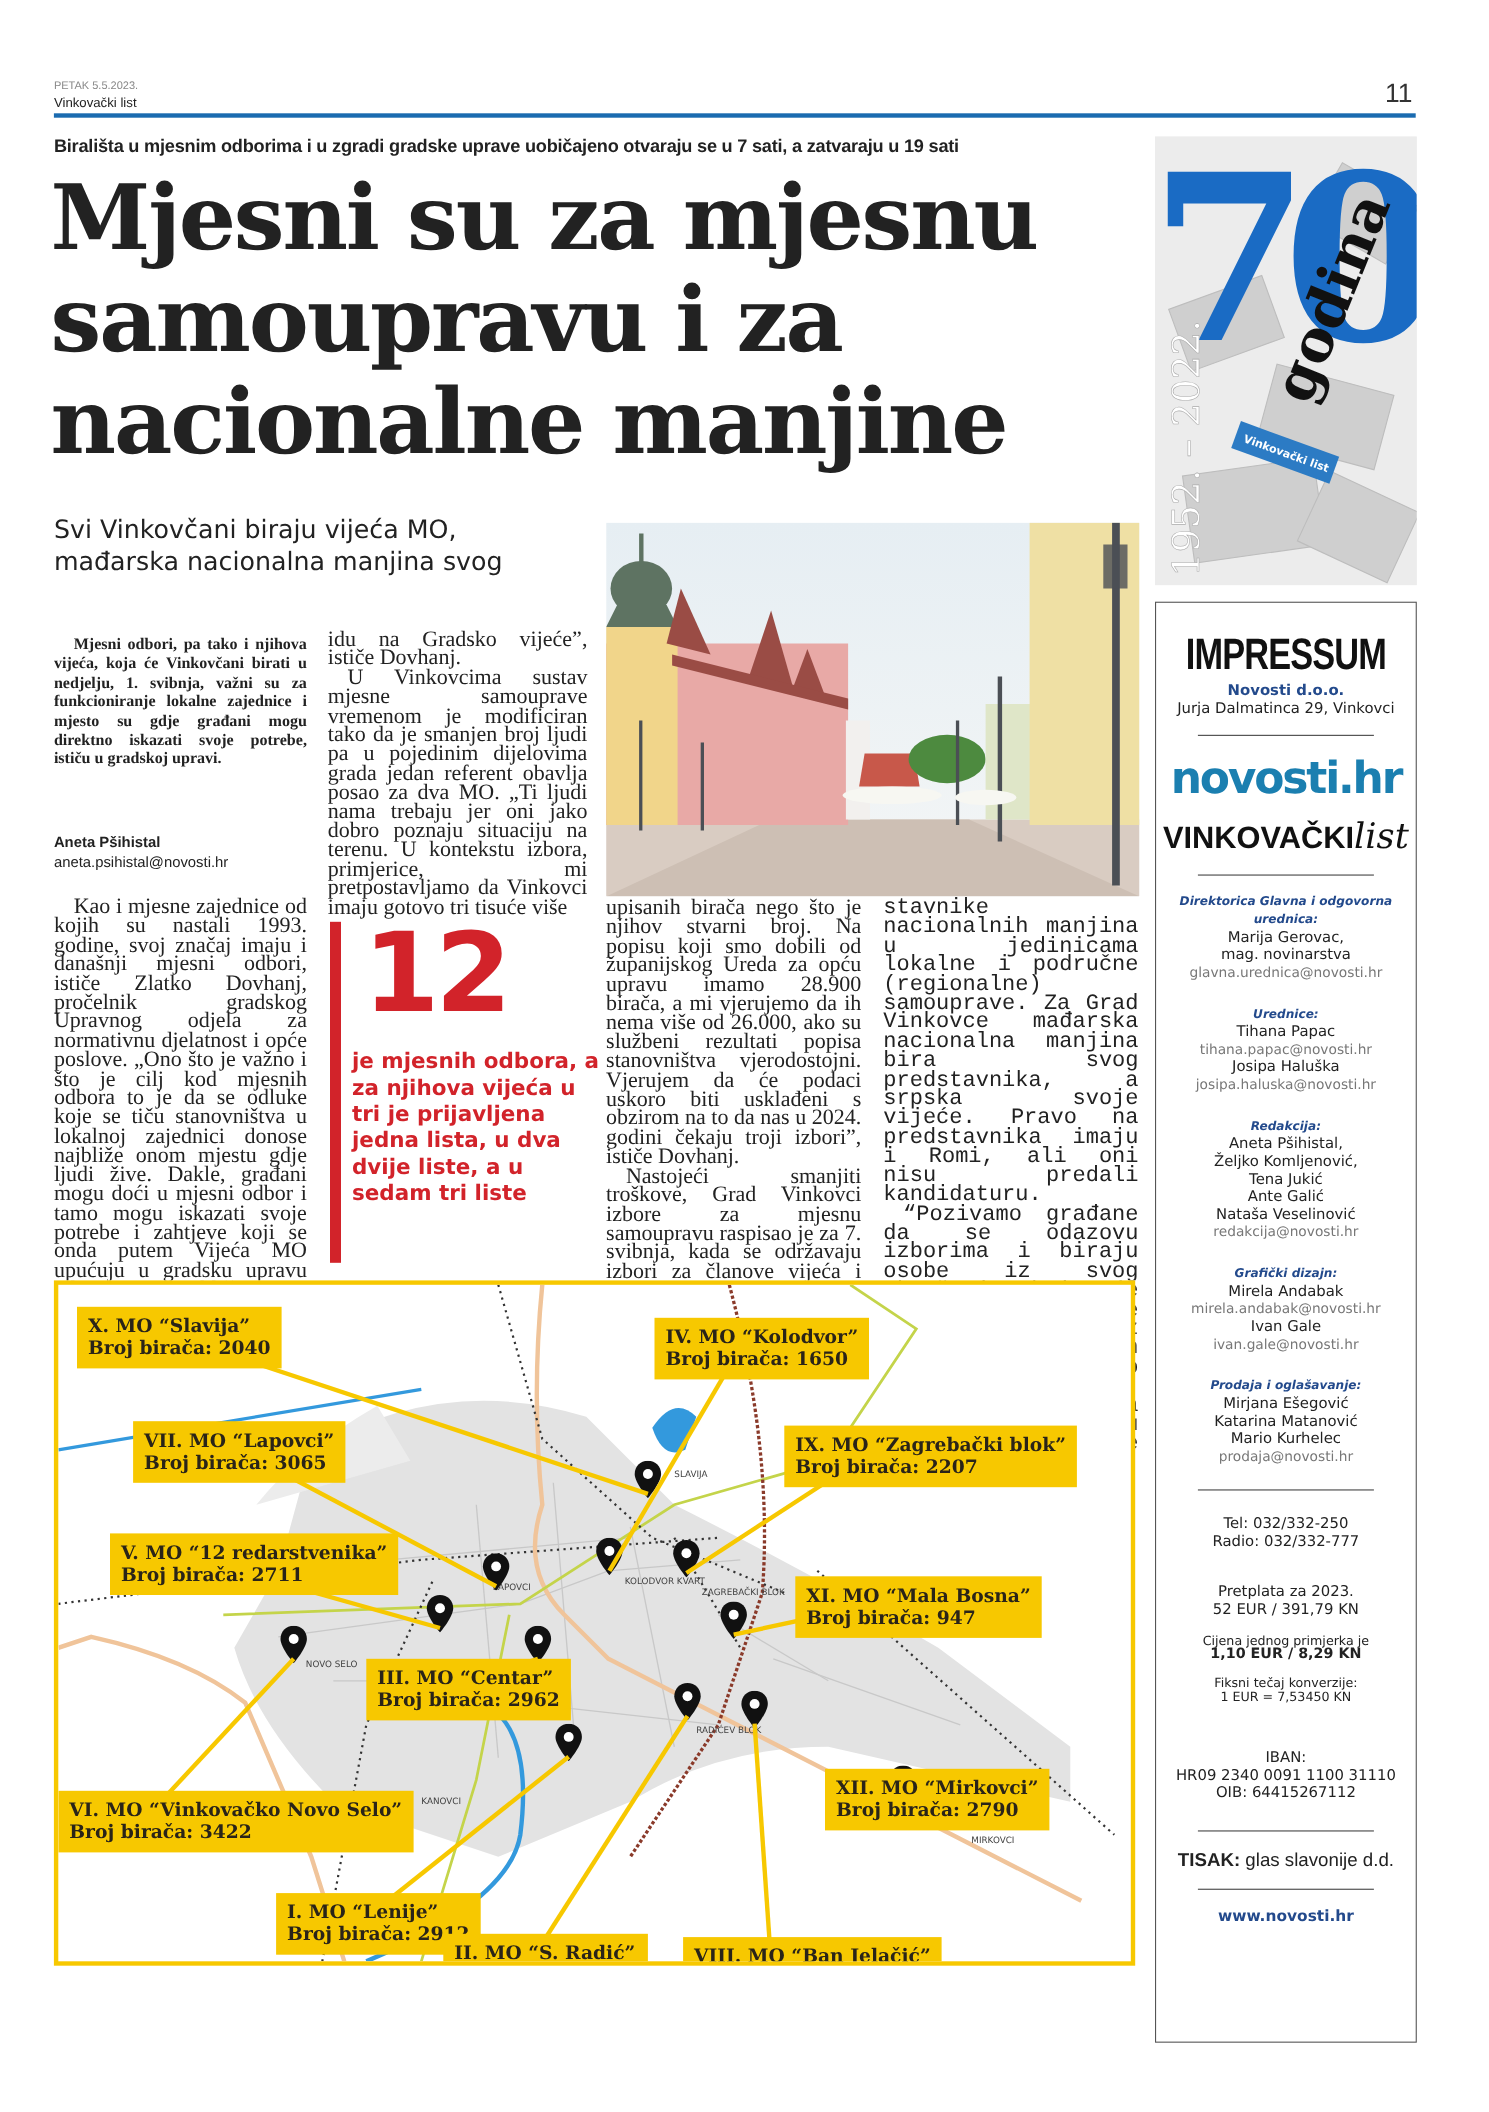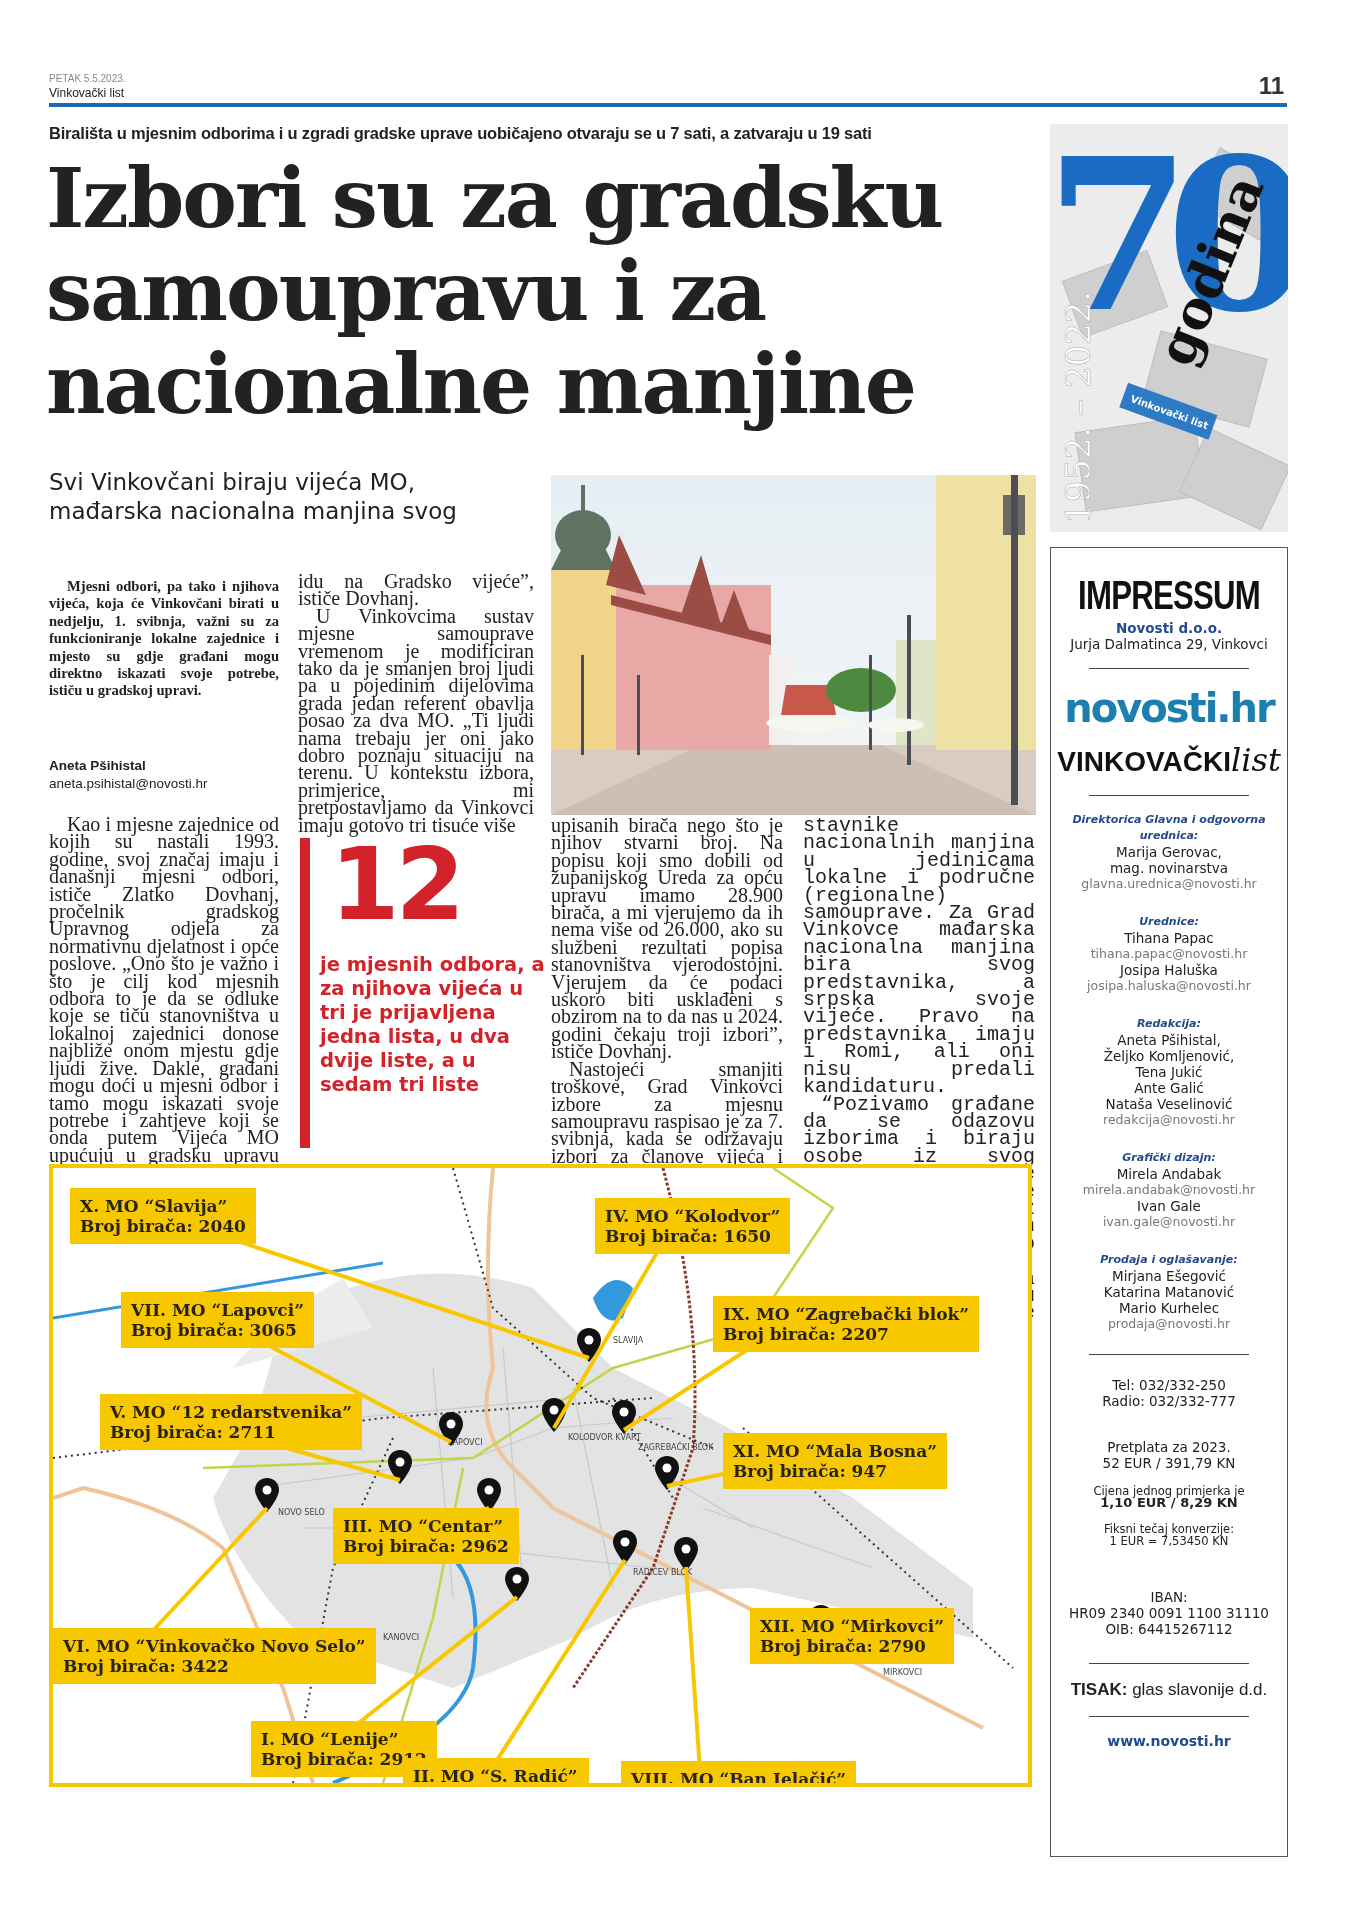--- a/index.html
+++ b/index.html
@@ -1,20 +1,20 @@
 <!DOCTYPE html>
 <html><head>
 <meta charset="utf-8">
 <style>
   * { box-sizing: border-box; margin: 0; padding: 0; }
   body { width: 1354px; height: 1920px; background: #fff; position: relative; overflow: hidden; font-family: "DejaVu Serif", serif; color: #222; }
   .abs { position: absolute; }
   .hdr-date { left: 49px; top: 73px; font-family: "Liberation Sans", sans-serif; font-size: 10px; color: #888; }
   .hdr-paper { left: 49px; top: 86px; font-family: "Liberation Sans", sans-serif; font-size: 12px; color: #222; }
-  .hdr-page { right: 70px; top: 72px; font-family: "Liberation Sans", sans-serif; font-size: 24px; color: #333; font-weight: 700; }
+  .hdr-page { right: 70px; top: 72px; font-family: "Liberation Sans", sans-serif; font-size: 24px; color: #333; font-weight: 400; }
   .hdr-rule { left: 49px; top: 103px; width: 1238px; height: 4px; background: #1a6bb0; }
   .kicker { left: 49px; top: 124px; font-family: "Liberation Sans", sans-serif; font-size: 16.5px; font-weight: bold; color: #222; letter-spacing: -0.2px; }
   .headline { left: 46px; top: 152px; width: 1000px; font-family: "DejaVu Serif", serif; font-weight: bold; font-size: 82px; line-height: 93px; color: #222; letter-spacing: -2px; }
   .subhead { left: 49px; top: 468px; width: 500px; font-family: "DejaVu Sans", sans-serif; font-size: 23px; line-height: 29px; color: #222; }
   .col { font-family: "Liberation Serif", serif; font-size: 20px; line-height: 17.4px; text-align: justify; color: #222; }
   .col p { text-indent: 18px; }
   .col p.noi { text-indent: 0; }
   .lead { left: 49px; top: 578px; width: 230px; font-weight: bold; font-size: 14.6px; }
   .author { left: 49px; top: 758px; font-family: "Liberation Sans", sans-serif; font-size: 13.5px; font-weight: bold; }
   .author-mail { left: 49px; top: 776px; font-family: "Liberation Sans", sans-serif; font-size: 13.5px; }
@@ -51,21 +51,21 @@
 </head>
 <body>
 
 <div class="abs hdr-date">PETAK 5.5.2023.</div>
 <div class="abs hdr-paper">Vinkovački list</div>
 <div class="abs hdr-page">11</div>
 <div class="abs hdr-rule"></div>
 
 <div class="abs kicker">Birališta u mjesnim odborima i u zgradi gradske uprave uobičajeno otvaraju se u 7 sati, a zatvaraju u 19 sati</div>
 <div class="abs headline">
-  <div>Izbori su za gradsku</div>
+  <div>Mjesni su za mjesnu</div>
   <div>samoupravu i za</div>
   <div>nacionalne manjine</div>
 </div>
 <div class="abs subhead">
   <div>Svi Vinkovčani biraju vijeća MO,</div>
   <div>mađarska nacionalna manjina svog</div>
 </div>
 
 <div class="abs col lead">
     <p>Mjesni odbori, pa tako i njihova vijeća, koja će Vinkovčani birati u nedjelju, 1. svibnja, važni su za funkcioniranje lokalne zajednice i mjesto su gdje građani mogu direktno iskazati svoje potrebe, ističu u gradskoj upravi.</p>

